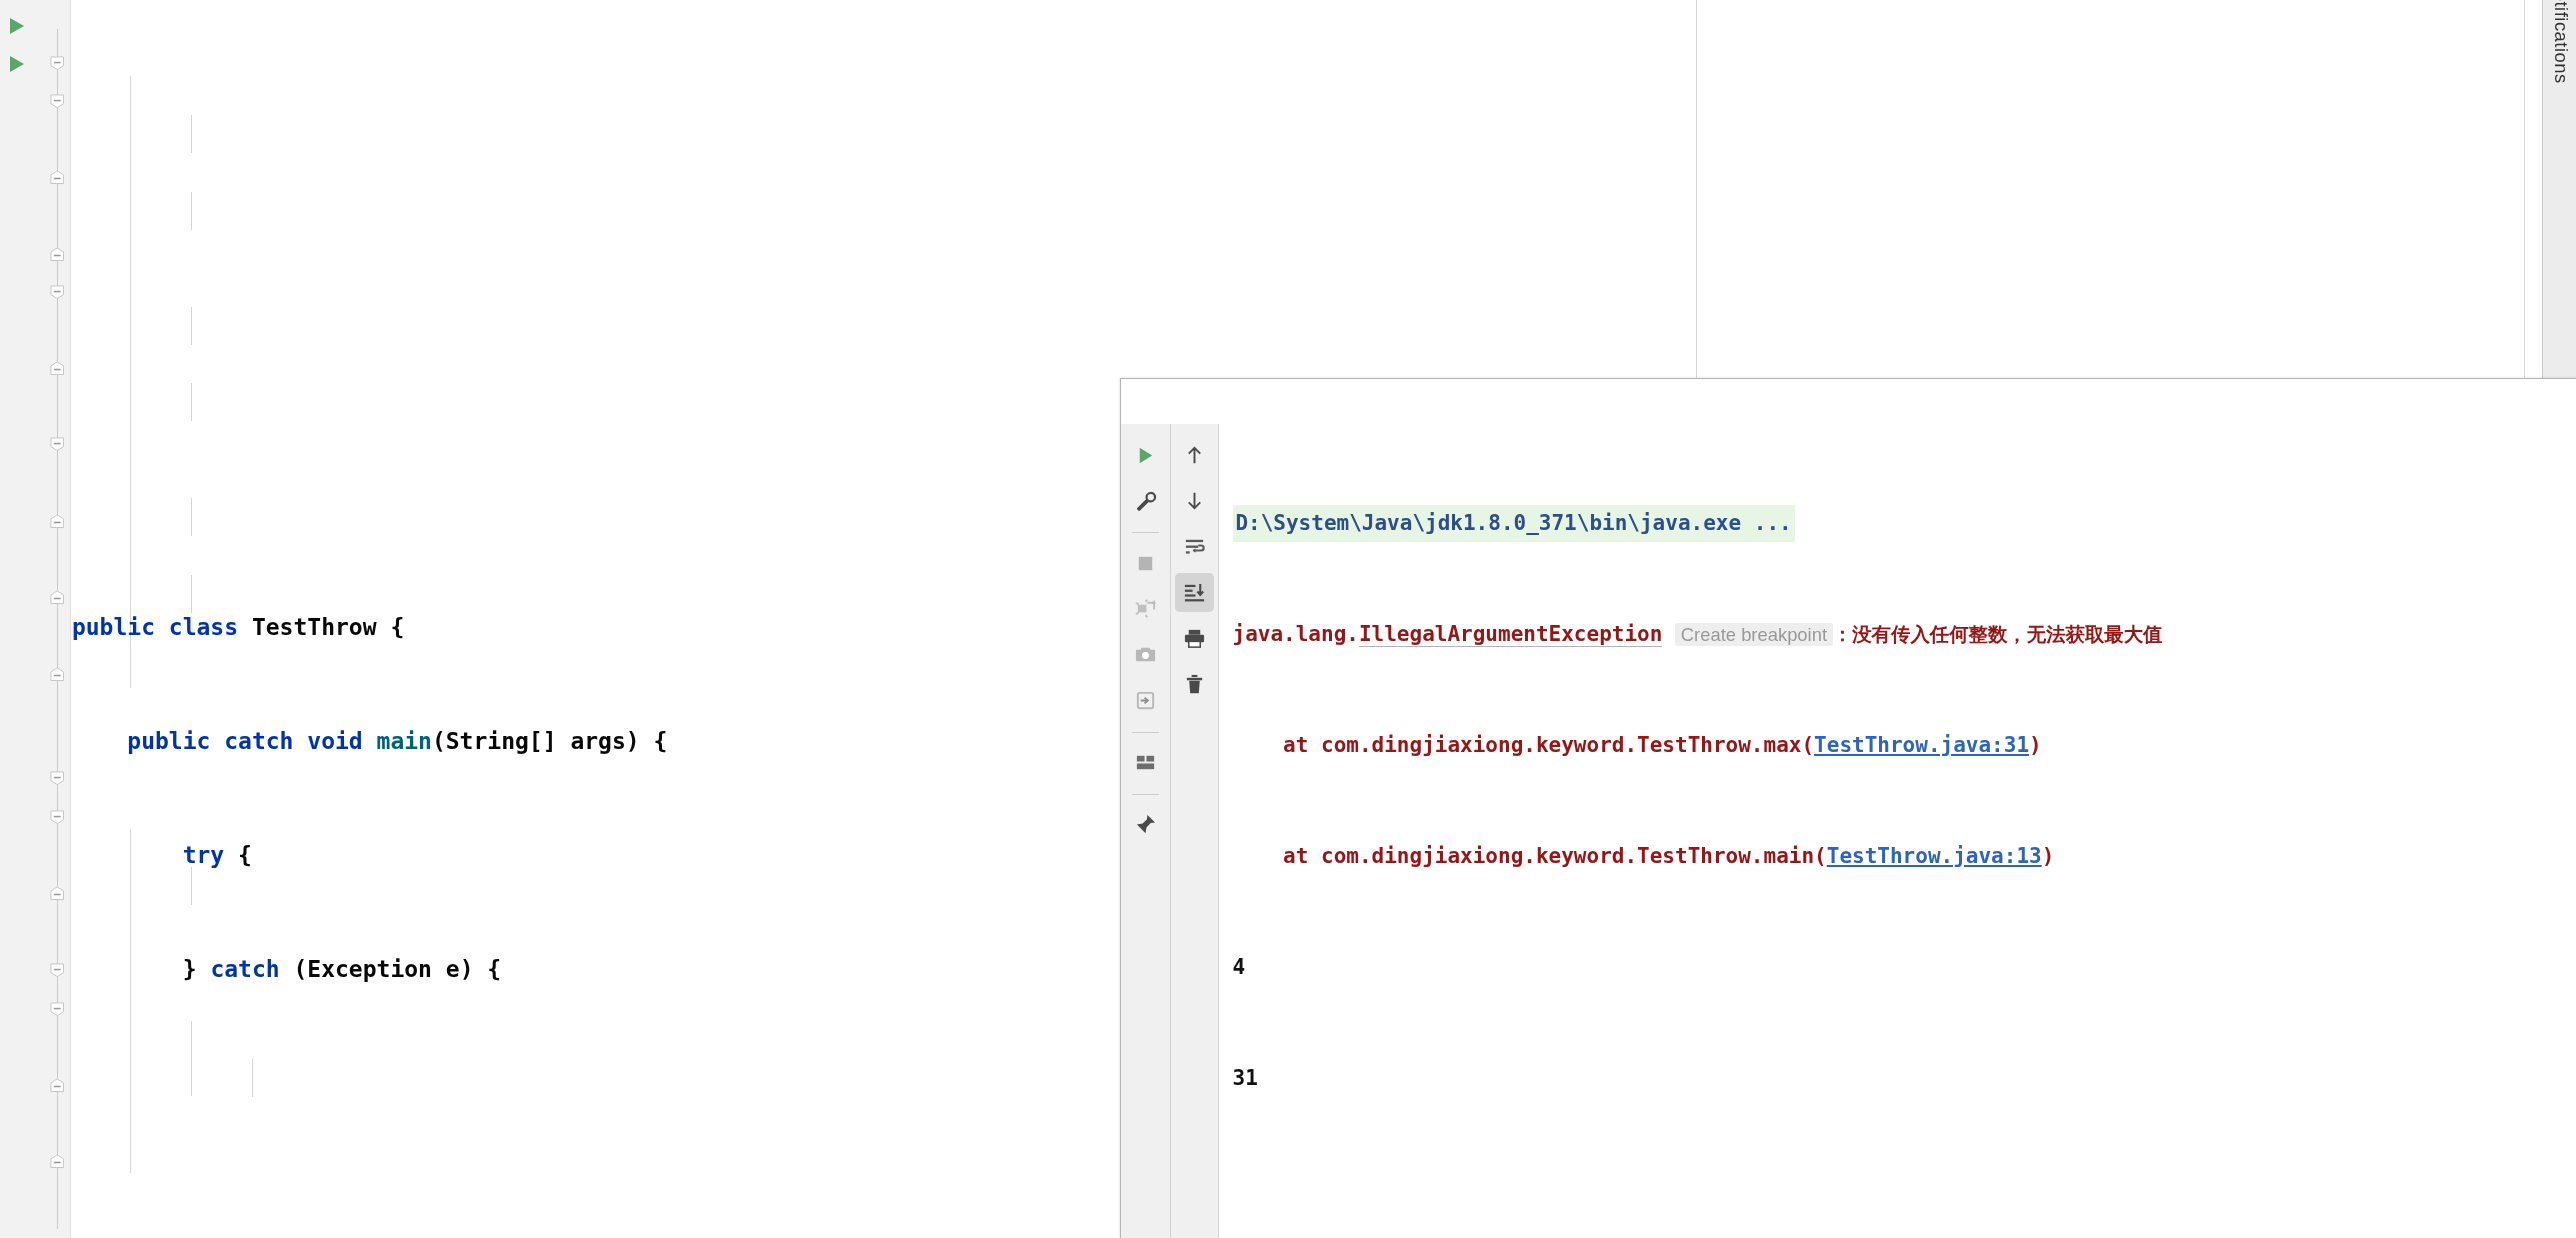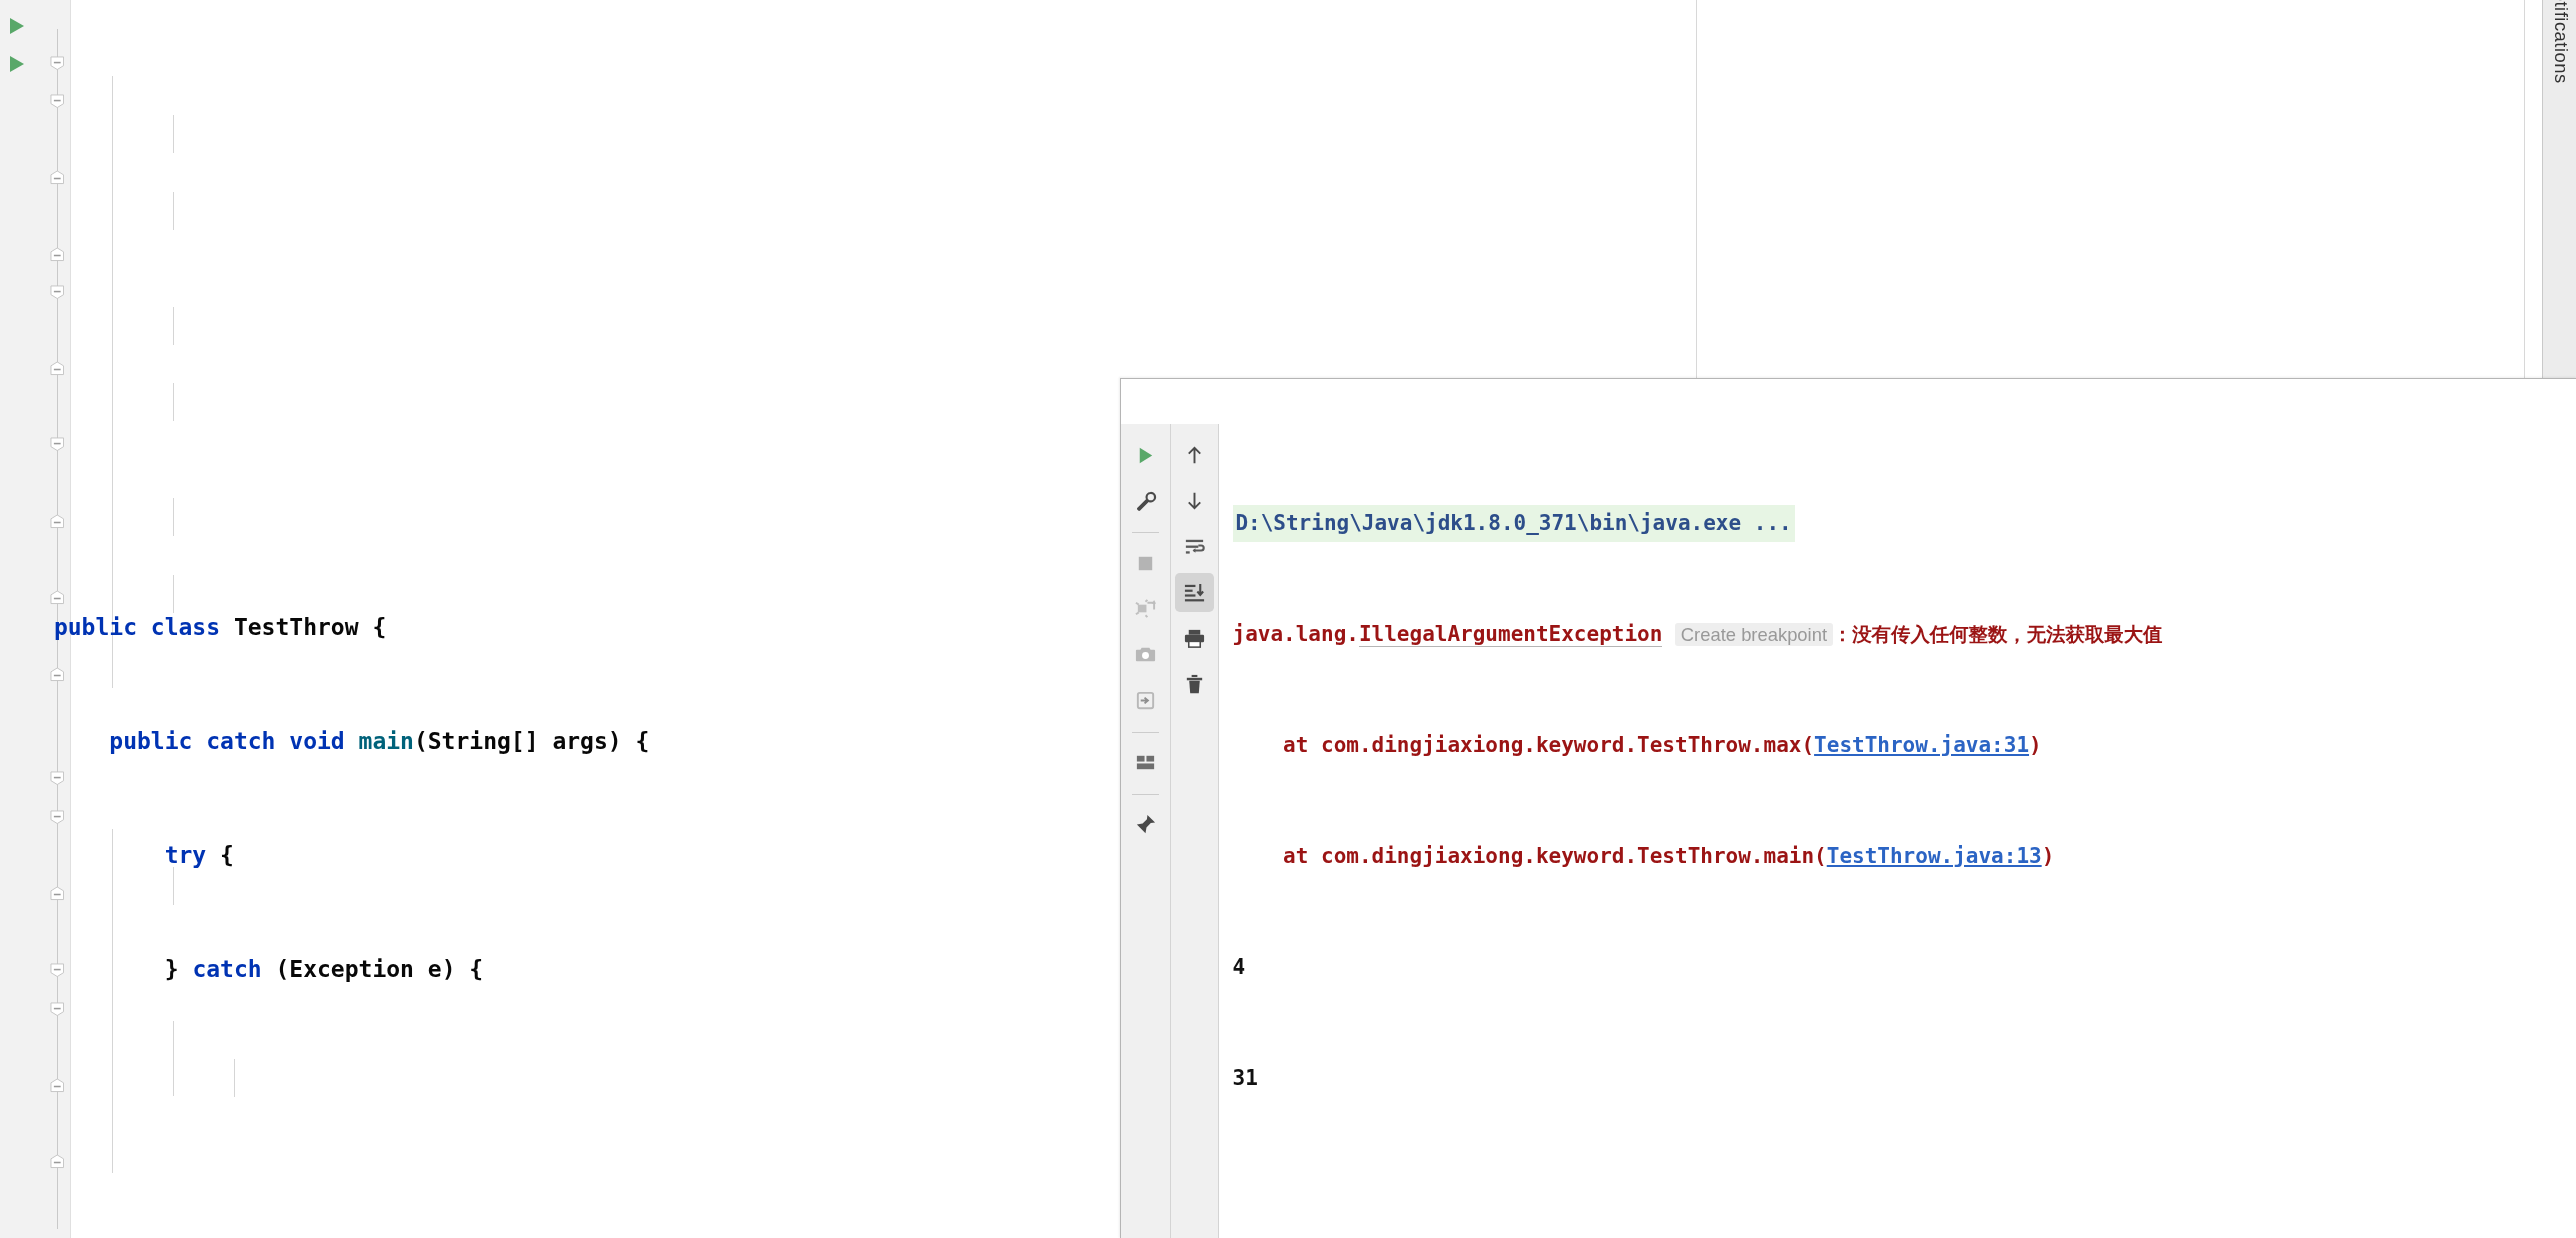--- a/index.html
+++ b/index.html
@@ -70,21 +70,21 @@
     left: 4.8px;
     width: 14.5px;
     height: 14.5px;
     cursor: pointer;
   }
   .fold-marker svg { display:block; }
 
   
   .code {
     position: absolute;
-    left: 52px;
+    left: 70px;
     top: 0;
     width: 1055px;
     height: 946px;
     font-family: "DejaVu Sans Mono", "Liberation Mono", monospace;
     font-size: 23px;
     line-height: 38px;
     white-space: pre;
     color: #080808;
     letter-spacing: 0px;
   }
@@ -553,21 +553,21 @@
         <div class="tbtn">
           <svg width="23" height="23" viewBox="0 0 24 24">
               <rect x="9" y="2" width="6" height="2.2" fill="#4a4a4a"></rect>
               <rect x="4" y="5" width="16" height="2.6" fill="#4a4a4a"></rect>
               <path d="M6.5 8 h11 l-1 13 h-9 z" fill="#4a4a4a"></path>
             </svg>
         </div>
       </div>
 
       <div class="console">
-        <div class="cline"><span class="cmd">D:\String\Java\jdk1.8.0_371\bin\java.exe ...</span></div>
+        <div class="cline"><span class="cmd">D:\System\Java\jdk1.8.0_371\bin\java.exe ...</span></div>
         <div class="cline"><span class="err">java.lang.</span><span class="errlink">IllegalArgumentException</span><span> </span><span class="bp">Create breakpoint</span><span class="err cncolor">：</span><span class="err cncolor">没有传入任何整数，无法获取最大值</span></div>
         <div class="cline"><span class="err">    at com.dingjiaxiong.keyword.TestThrow.max(</span><span class="link">TestThrow.java:31</span><span class="err">)</span></div>
         <div class="cline"><span class="err">    at com.dingjiaxiong.keyword.TestThrow.main(</span><span class="link">TestThrow.java:13</span><span class="err">)</span></div>
         <div class="cline"><span class="out">4</span></div>
         <div class="cline"><span class="out">31</span></div>
         <div class="cline"> </div>
         
       </div>
 
     </div>

